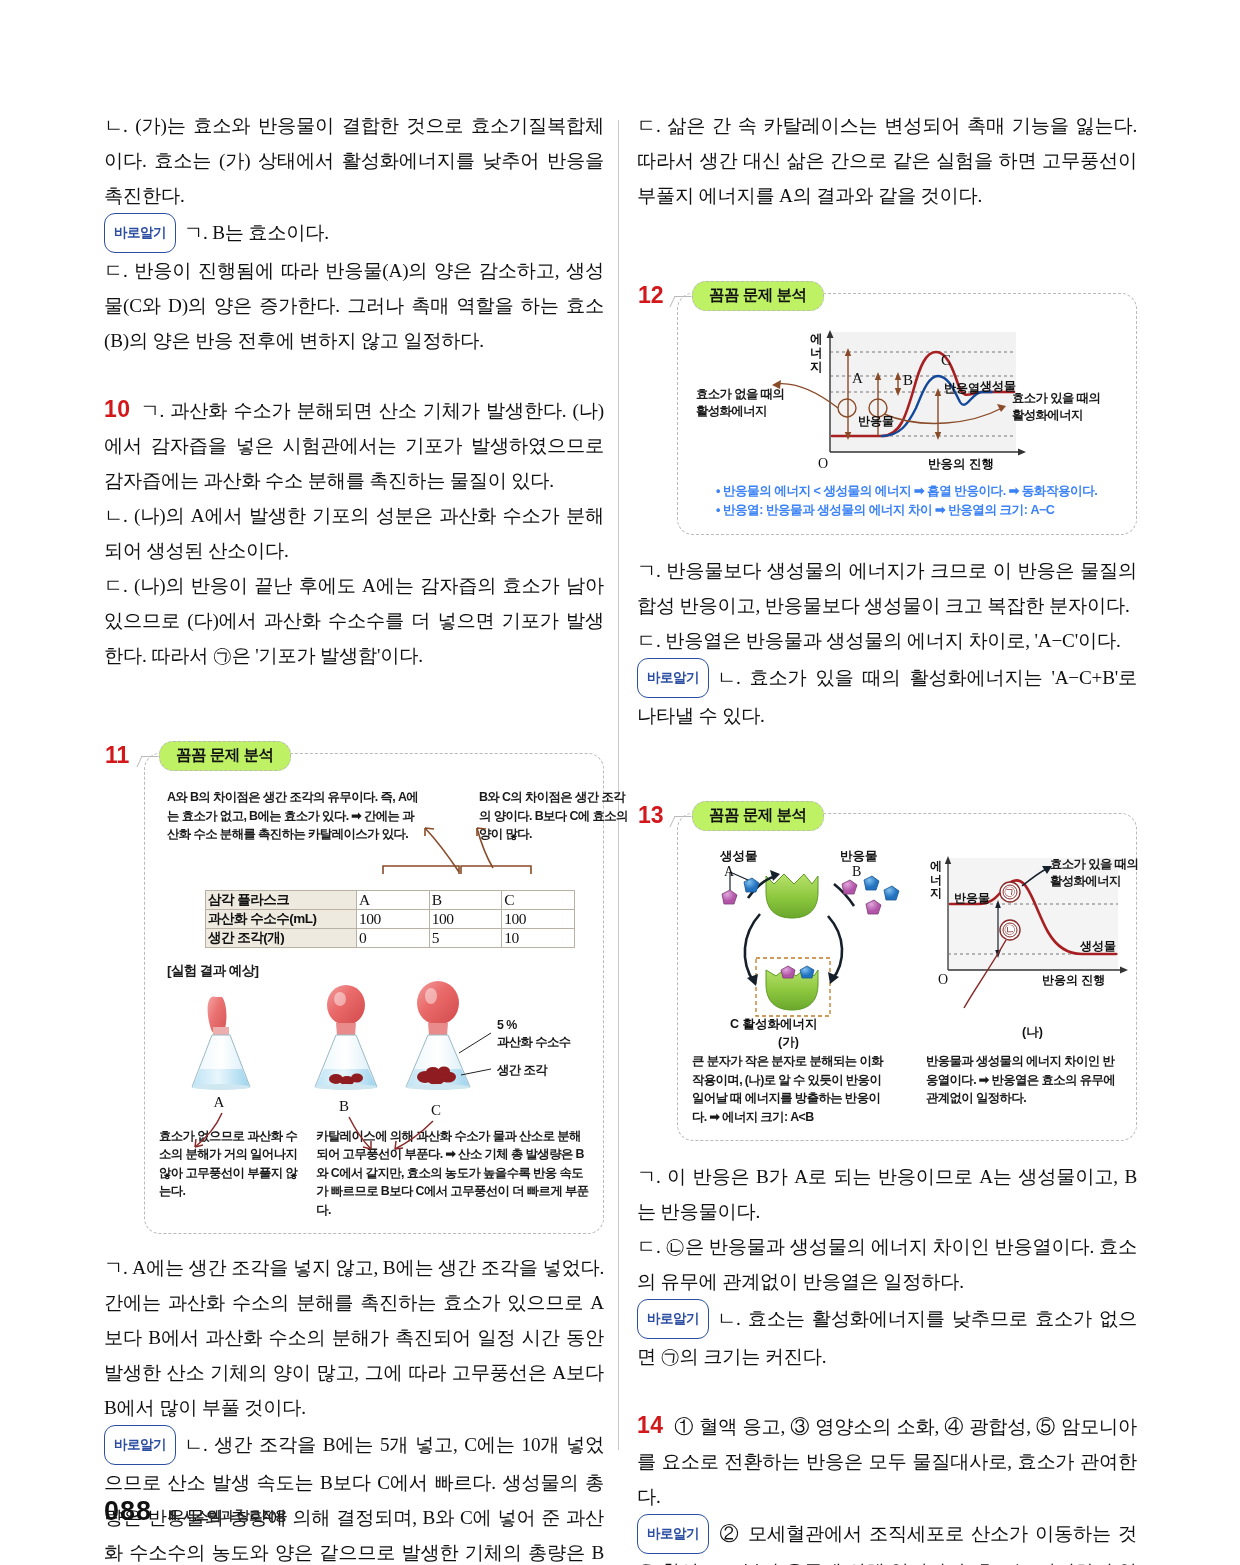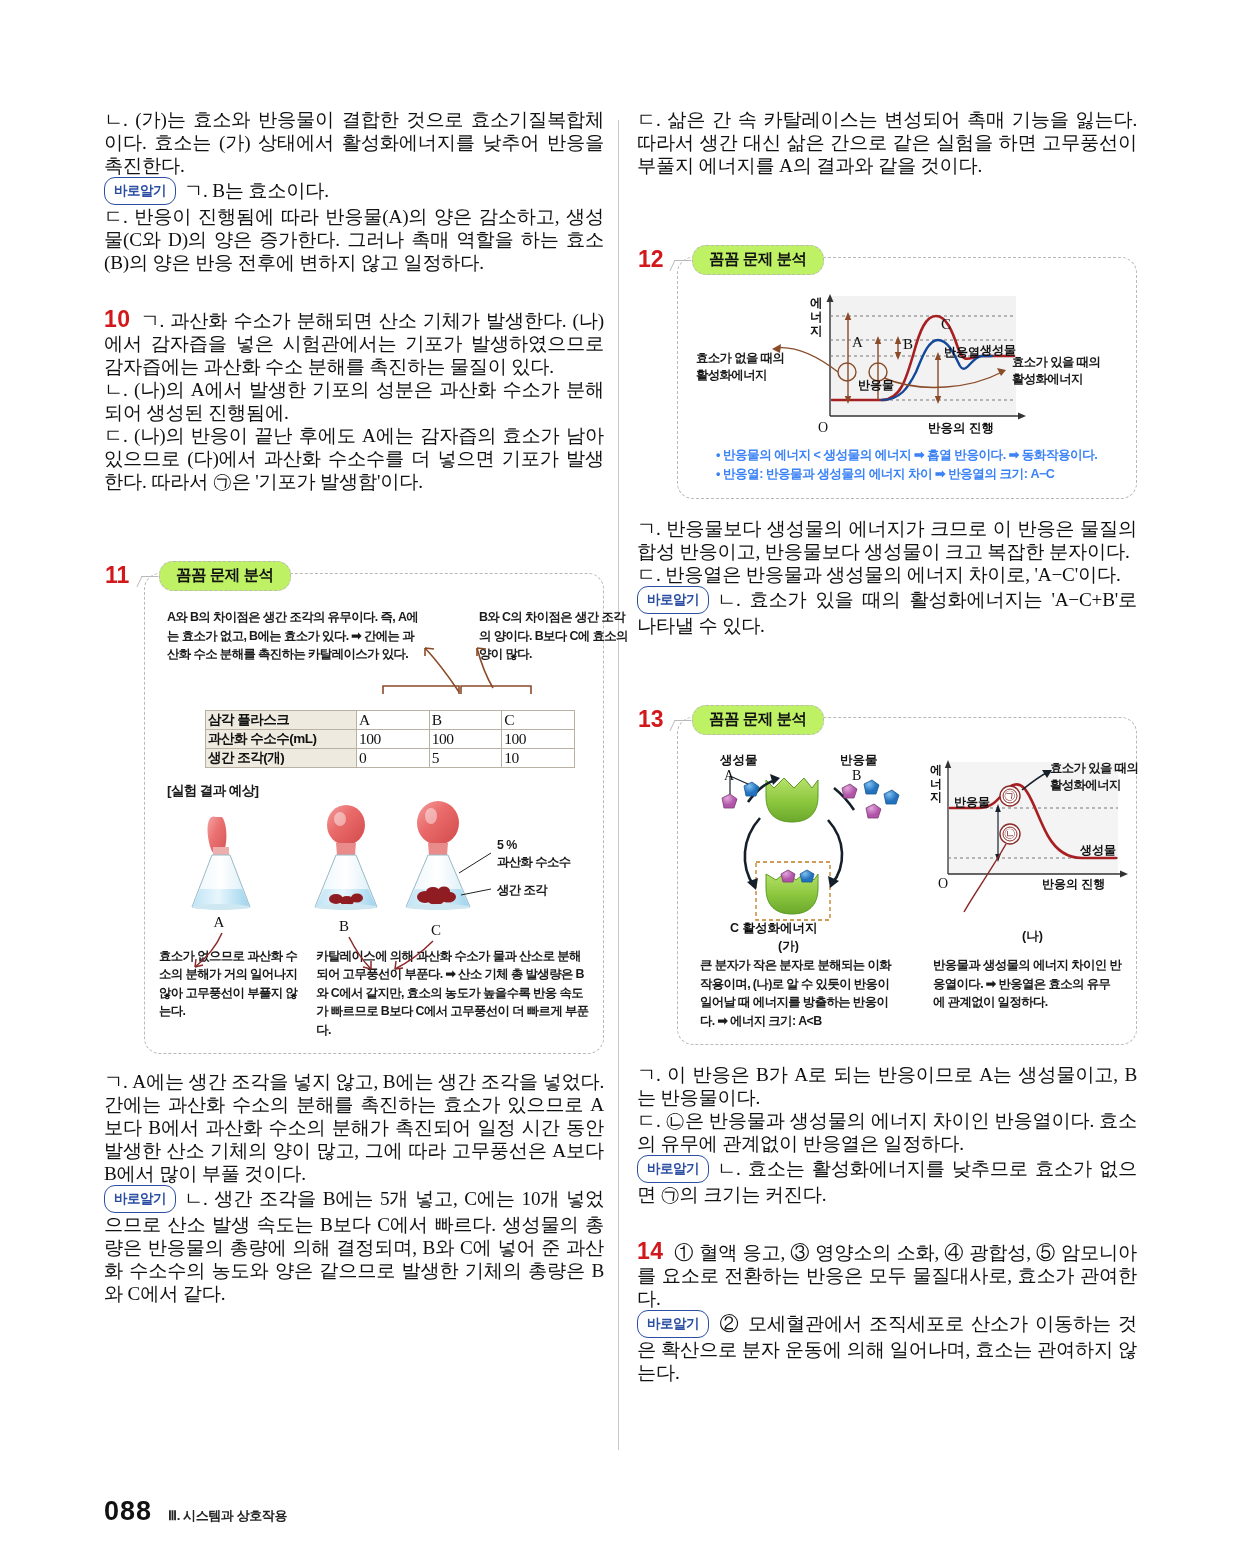--- a/index.html
+++ b/index.html
@@ -14,21 +14,21 @@
   .page{position:relative;width:1240px;height:1565px;}
 
   .col{position:absolute;top:108px;width:500px;}
   .col-left{left:104px;}
   .col-right{left:637px;}
 
   .divider{position:absolute;left:618px;top:120px;width:1px;height:1330px;background:#c9c9c9;}
 
   p.body{
     font-size:19.2px;
-    line-height:23px;
+    line-height:35px;
     margin:0 0 0 0;
     text-align:justify;
     text-justify:inter-character;
     letter-spacing:-0.2px;
   }
   .gap-md{height:34px;}
   .gap-lg{height:60px;}
 
   .qnum{
     color:#d2181b;
@@ -156,21 +156,21 @@
 
   <div class="col col-left">
 
     <p class="body">ㄴ. (가)는 효소와 반응물이 결합한 것으로 효소기질복합체이다. 효소는 (가) 상태에서 활성화에너지를 낮추어 반응을 촉진한다.</p>
     <p class="body"><span class="badge">바로알기</span><span>ㄱ. B는 효소이다.</span></p>
     <p class="body">ㄷ. 반응이 진행됨에 따라 반응물(A)의 양은 감소하고, 생성물(C와 D)의 양은 증가한다. 그러나 촉매 역할을 하는 효소(B)의 양은 반응 전후에 변하지 않고 일정하다.</p>
 
     <div class="gap-md"></div>
 
     <p class="body"><span class="qnum">10</span><span>ㄱ. 과산화 수소가 분해되면 산소 기체가 발생한다. (나)에서 감자즙을 넣은 시험관에서는 기포가 발생하였으므로 감자즙에는 과산화 수소 분해를 촉진하는 물질이 있다.</span></p>
-    <p class="body">ㄴ. (나)의 A에서 발생한 기포의 성분은 과산화 수소가 분해되어 생성된 진행됨에.</p>
+    <p class="body">ㄴ. (나)의 A에서 발생한 기포의 성분은 과산화 수소가 분해되어 생성된 산소이다.</p>
     <p class="body">ㄷ. (나)의 반응이 끝난 후에도 A에는 감자즙의 효소가 남아 있으므로 (다)에서 과산화 수소수를 더 넣으면 기포가 발생한다. 따라서 ㉠은 '기포가 발생함'이다.</p>
 
     <div class="gap-lg"></div>
 
     <div class="analysis">
       <div class="boxnum">11</div>
       <div class="tick"></div>
       <div class="title">꼼꼼 문제 분석</div>
 
       <div style="position:relative;height:96px;">
@@ -480,21 +480,21 @@
         <div style="position:absolute;left:312px;top:36px;font-family:'Liberation Serif',serif;font-size:11.5px;color:#8a2a2a;">㉠</div>
         <div style="position:absolute;left:312px;top:74px;font-family:'Liberation Serif',serif;font-size:11.5px;color:#8a2a2a;">㉡</div>
         <div class="smalltxt" style="position:absolute;left:358px;top:8px;width:112px;line-height:17px;">
           <span>효소가 있을 때의</span><br>
           <span>활성화에너지</span>
         </div>
         <div style="position:absolute;left:330px;top:176px;font-family:'Liberation Sans',sans-serif;font-weight:bold;font-size:12.5px;color:#111;">(나)</div>
       </div>
 
       <div class="caption-row" style="margin-top:14px;">
-        <div class="smalltxt" style="width:196px;margin-left:8px;">큰 분자가 작은 분자로 분해되는 이화작용이며, (나)로 알 수 있듯이 반응이 일어날 때 에너지를 방출하는 반응이다. ➡ 에너지 크기: A&lt;B</div>
+        <div class="smalltxt" style="width:196px;">큰 분자가 작은 분자로 분해되는 이화작용이며, (나)로 알 수 있듯이 반응이 일어날 때 에너지를 방출하는 반응이다. ➡ 에너지 크기: A&lt;B</div>
         <div class="smalltxt" style="width:190px;margin-left:22px;">반응물과 생성물의 에너지 차이인 반응열이다. ➡ 반응열은 효소의 유무에 관계없이 일정하다.</div>
       </div>
     </div>
 
     <div style="height:18px;"></div>
 
     <p class="body">ㄱ. 이 반응은 B가 A로 되는 반응이므로 A는 생성물이고, B는 반응물이다.</p>
     <p class="body">ㄷ. ㉡은 반응물과 생성물의 에너지 차이인 반응열이다. 효소의 유무에 관계없이 반응열은 일정하다.</p>
     <p class="body"><span class="badge">바로알기</span><span>ㄴ. 효소는 활성화에너지를 낮추므로 효소가 없으면 ㉠의 크기는 커진다.</span></p>
 

